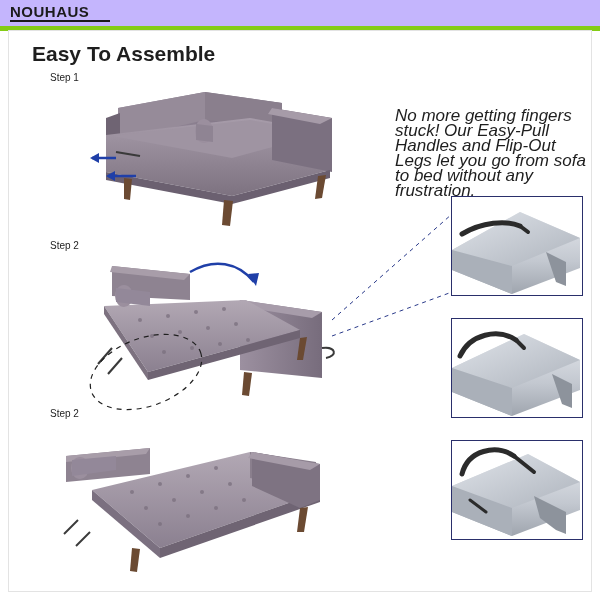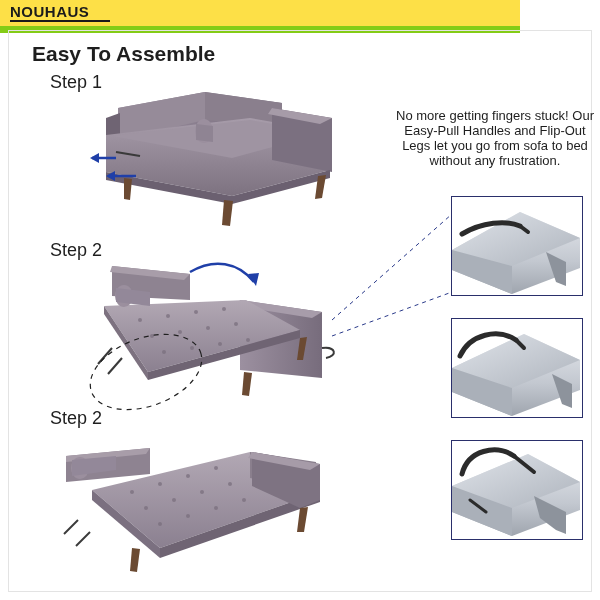--- a/index.html
+++ b/index.html
@@ -10,23 +10,23 @@
     color:#2b2b2b;
     overflow:hidden;
     position:relative;
   }
   .page{
     position:absolute;inset:0;
     box-sizing:border-box;
   }
   
   .brandbar{
-    position:absolute;left:0;top:0;width:520px;height:26px;
-    border-bottom:7px solid #84cc16;
-    background:#fde047;
+    position:absolute;left:0;top:0;width:600px;height:26px;
+    border-bottom:5px solid #84cc16;
+    background:#c4b5fd;
   }
   .brand{
     position:absolute;left:10px;top:3px;
     font-weight:bold;font-size:15px;letter-spacing:0.5px;
     color:#1b1b1b;
     font-family:"Liberation Sans", sans-serif;
   }
   .brandline{
     position:absolute;left:10px;top:20px;width:100px;height:2px;background:#1b1b1b;
   }
@@ -35,29 +35,29 @@
     position:absolute;left:8px;top:30px;width:584px;height:562px;
     border:1px solid #e3e3e3;
     box-sizing:border-box;
   }
   .title{
     position:absolute;left:32px;top:42px;
     font-size:21px;font-weight:bold;color:#1e1e1e;
   }
   .step{
     position:absolute;
-    font-size:18px;color:#1e1e1e;
+    font-size:10px;color:#1e1e1e;
   }
   #step1{left:50px;top:72px;}
   #step2{left:50px;top:240px;text-align:right;}
   #step3{left:50px;top:408px;}
 
   .blurb{
     position:absolute;left:395px;top:108px;width:200px;
-    font-size:13px;line-height:15px;color:#1e1e1e;text-align:center;
+    font-size:17px;line-height:15px;color:#1e1e1e;text-align:left;font-style:italic;
   }
 
   
   .callout{
     position:absolute;width:130px;height:98px;
     border:1px solid #2a2f6b;
     background:#ffffff;
     overflow:hidden;
   }
   #callout1{left:451px;top:196px;}

